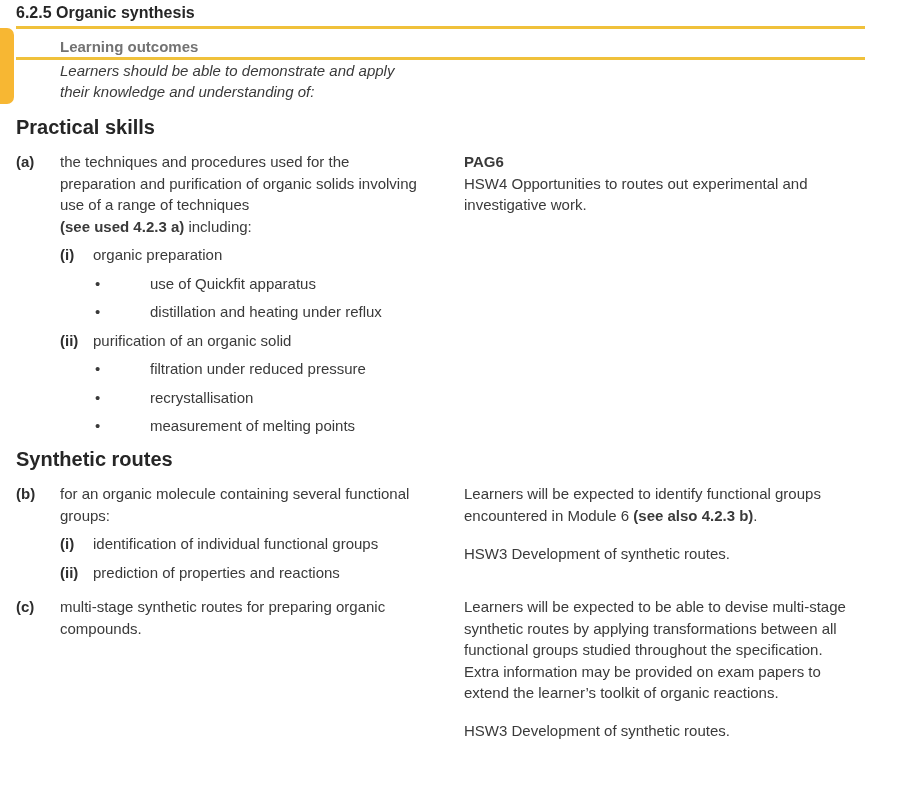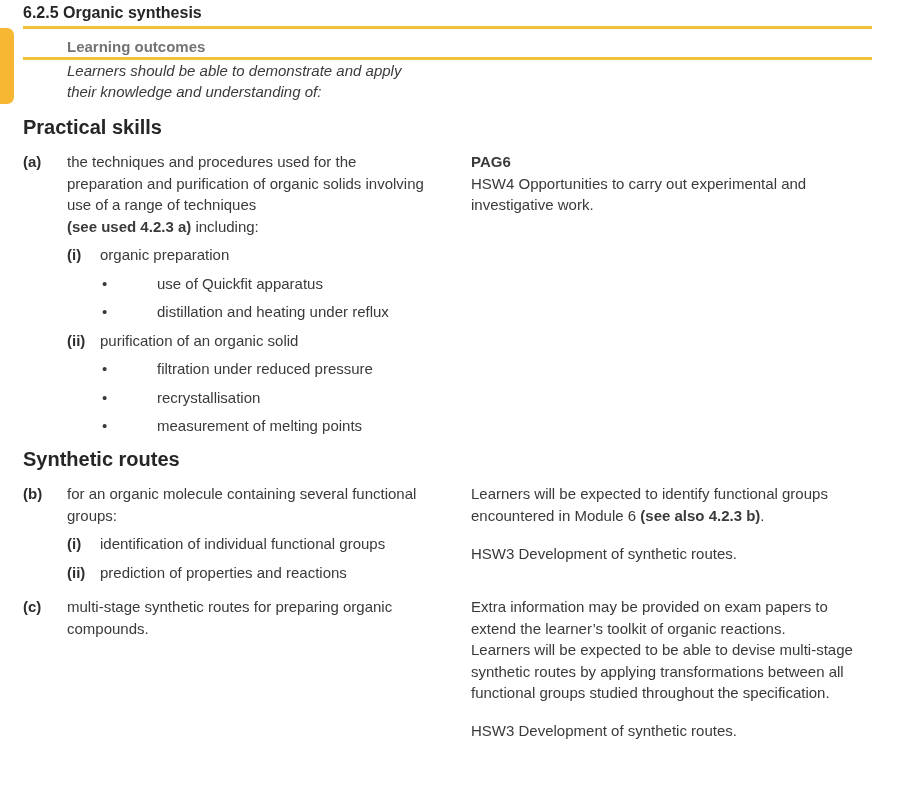--- a/index.html
+++ b/index.html
@@ -9,21 +9,21 @@
     font-size:15px; line-height:21.5px; color:#3a3a3a;
   }
   .page { position:relative; width:910px; height:792px; background:#fff; }
 
   
   .side-tab {
     position:absolute; left:0; top:28px; width:14px; height:76px;
     background:#F7B733; border-radius:0 7px 7px 0;
   }
 
-  .content { position:absolute; left:23px; top:0; width:849px; }
+  .content { position:absolute; left:16px; top:0; width:849px; }
 
   .doc-title {
     margin:0; padding-top:3px;
     font-size:16px; line-height:20px; font-weight:bold; color:#262626;
   }
   .rule { height:2.5px; background:#F0C13B; }
   .rule-1 { margin-top:3px; }
 
   
   .grid { display:grid; grid-template-columns:44px 404px 401px; align-items:start; }
@@ -117,21 +117,21 @@
           <span class="bullet-dot">•</span>
           <span class="bullet-text">recrystallisation</span>
         </div>
         <div class="bullet">
           <span class="bullet-dot">•</span>
           <span class="bullet-text">measurement of melting points</span>
         </div>
       </div>
       <div class="cell-right">
         <div class="bold">PAG6</div>
-        <div>HSW4 Opportunities to carry out experimental and investigative work.</div>
+        <div>HSW4 Opportunities to routes out experimental and investigative work.</div>
       </div>
     </div>
 
     <h2 class="group-heading heading-synthetic">Synthetic routes</h2>
 
     <div class="grid item-row">
       <div class="marker">(b)</div>
       <div class="cell-left">
         <p>for an organic molecule containing several functional groups:</p>
         <div class="sub">
@@ -148,20 +148,20 @@
         <p class="hsw-b">HSW3 Development of synthetic routes.</p>
       </div>
     </div>
 
     <div class="grid item-row">
       <div class="marker">(c)</div>
       <div class="cell-left">
         <p>multi-stage synthetic routes for preparing organic compounds.</p>
       </div>
       <div class="cell-right">
+        <div>Learners will be expected to be able to devise multi-stage synthetic routes by applying transformations between all functional groups studied throughout the specification.</div>
         <div>Extra information may be provided on exam papers to extend the learner’s toolkit of organic reactions.</div>
-        <div>Learners will be expected to be able to devise multi-stage synthetic routes by applying transformations between all functional groups studied throughout the specification.</div>
         <p class="hsw-c">HSW3 Development of synthetic routes.</p>
       </div>
     </div>
 
   </div>
 </div>
 
 </body></html>

